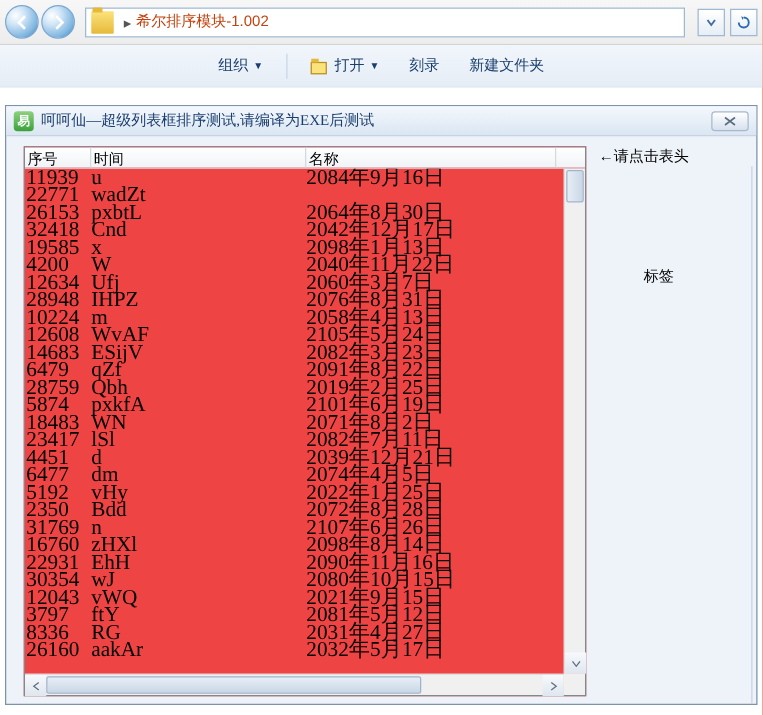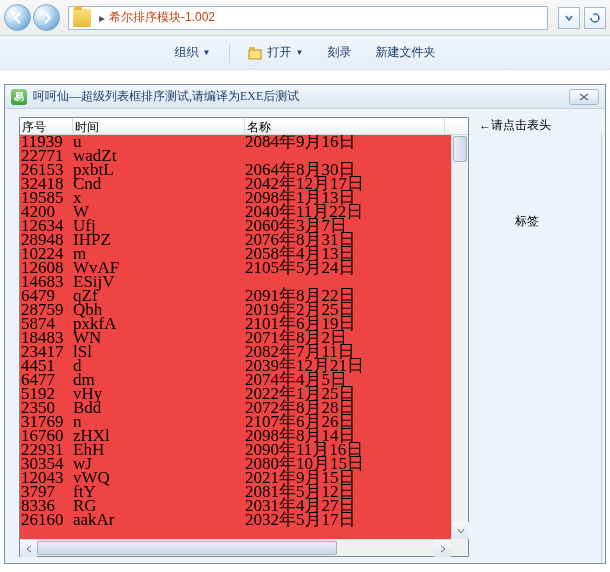--- a/index.html
+++ b/index.html
@@ -178,20 +178,21 @@
             <span>2058年4月13日</span>
           </div>
           <div class="list-row">
             <span>12608</span>
             <span>WvAF</span>
             <span>2105年5月24日</span>
           </div>
           <div class="list-row">
             <span>14683</span>
             <span>ESijV</span>
+            <span>2082年3月23日</span>
           </div>
           <div class="list-row">
             <span>6479</span>
             <span>qZf</span>
             <span>2091年8月22日</span>
           </div>
           <div class="list-row">
             <span>28759</span>
             <span>Qbh</span>
             <span>2019年2月25日</span>

